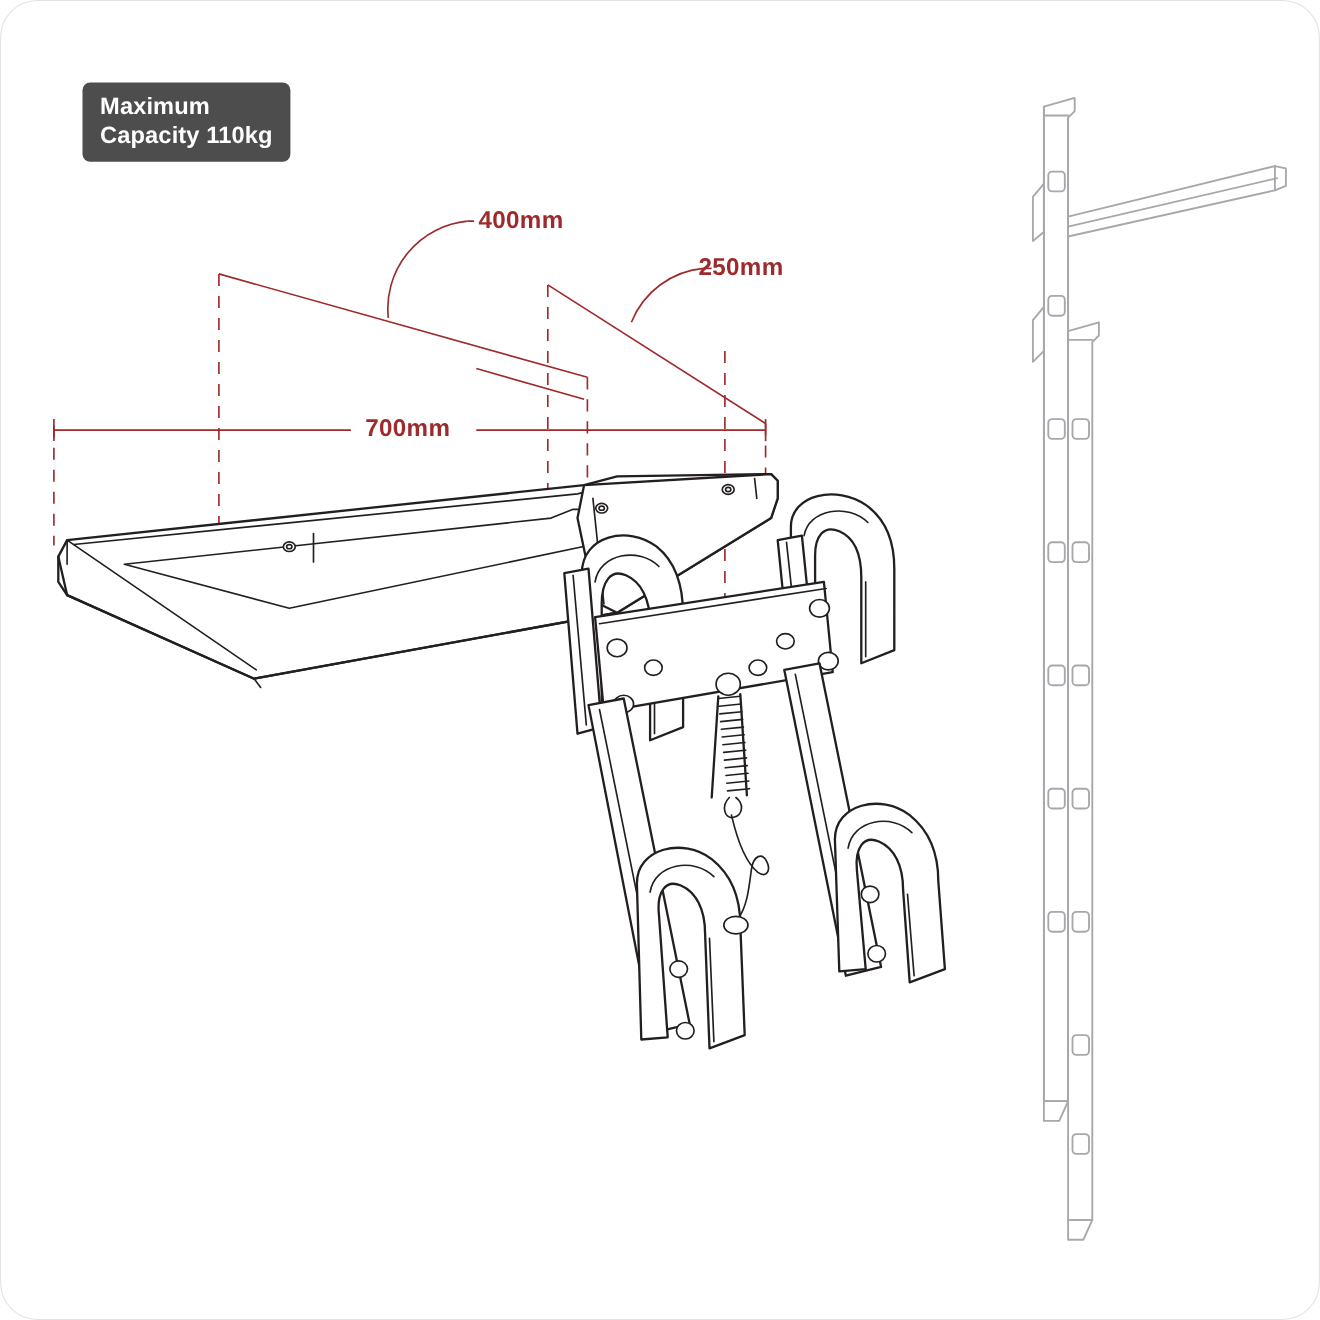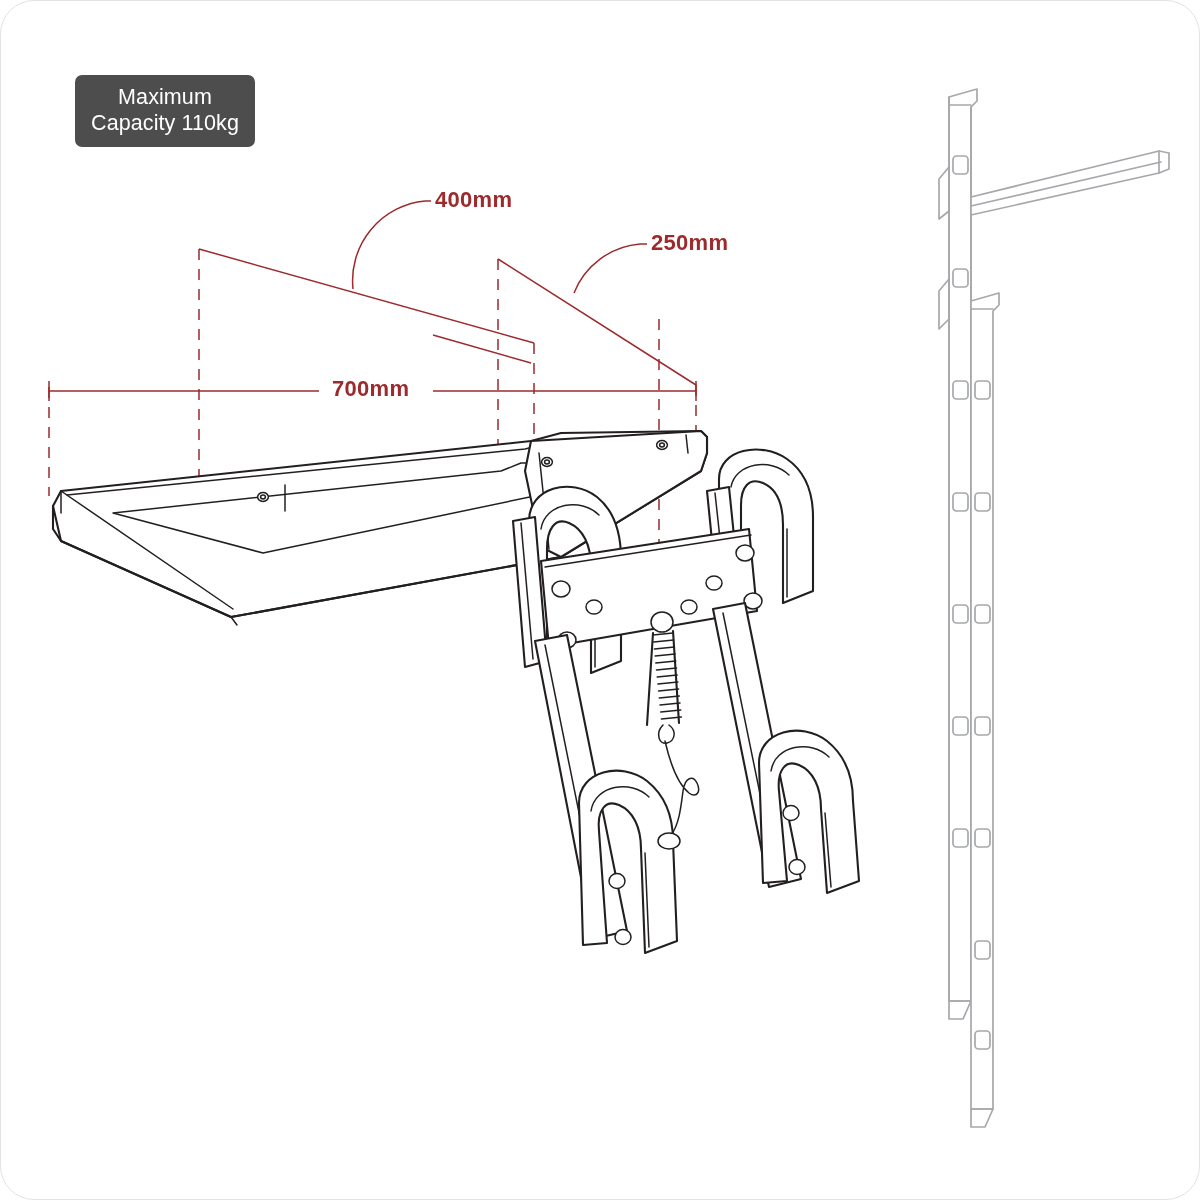--- a/index.html
+++ b/index.html
@@ -27,40 +27,39 @@
   }
   
   #capacity-badge {
     position: absolute;
     left: 74px;
     top: 74px;
     background: #4d4d4d;
     color: #ffffff;
     border-radius: 7px;
     padding: 9px 16px 11px 16px;
-    text-align: center;
     line-height: 1.22;
     font-size: 21.5px;
-    font-weight: 400;
+    font-weight: 700;
     letter-spacing: .1px;
     white-space: nowrap;
   }
   #capacity-badge .bl { display: block; }
 
   
   .dim-label {
     position: absolute;
     color: #9d2a2c;
     font-weight: bold;
     font-size: 22px;
     letter-spacing: .3px;
     white-space: nowrap;
   }
   #dim-400 { left: 434px; top: 186px; }
-  #dim-250 { left: 650px; top: 229px; }
+  #dim-250 { left: 634px; top: 229px; }
   #dim-700 { left: 322px; top: 375px; background: #ffffff; padding: 0 9px; }
 </style>
 </head>
 <body>
 
 <div id="card">
 
   <svg id="diagram" viewBox="0 0 1200 1200" xmlns="http://www.w3.org/2000/svg">
 
     <defs>

